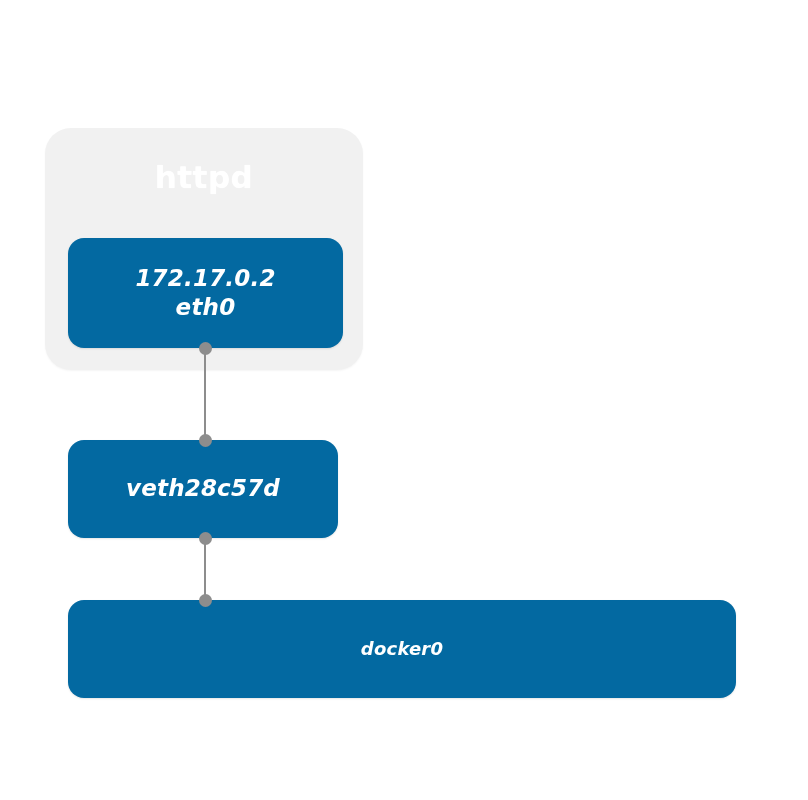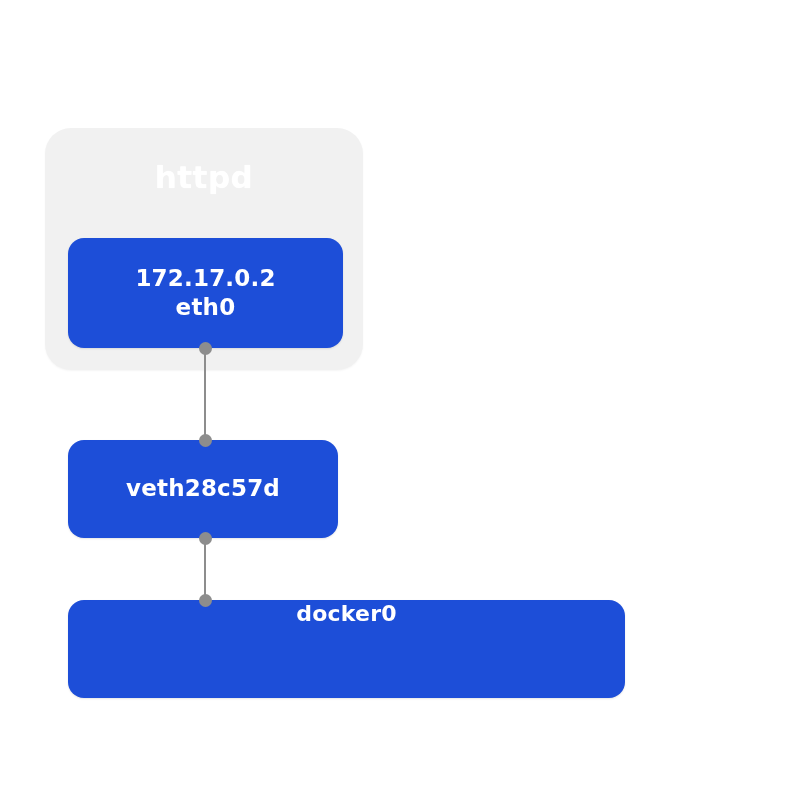--- a/index.html
+++ b/index.html
@@ -50,23 +50,24 @@
     text-align: center;
     color: #ffffff;
     font-weight: bold;
     font-size: 31px;
     letter-spacing: 0.5px;
     text-shadow: 0 0 1px rgba(255,255,255,0.85);
   }
 
   
   .device-box {
-    background: #1d4ed8;
+    background: #0369a1;
     border-radius: 16px;
     box-shadow: 0 1px 2px rgba(0,0,0,0.10);
+    font-style: italic;
   }
   .device-line {
     display: block;
     white-space: nowrap;
   }
 
   
   .edge-line {
     position: absolute;
     width: 2px;
@@ -77,21 +78,21 @@
     width: 13px;
     height: 13px;
     border-radius: 50%;
     background: #8d8d8d;
   }
 
   
   #group-httpd      { left: 45px;  top: 128px; width: 318px; height: 242px; }
   #node-eth0        { left: 68px;  top: 238px; width: 275px; height: 110px; font-size: 23px; }
   #node-veth        { left: 68px;  top: 440px; width: 270px; height: 98px;  font-size: 23px; }
-  #node-docker0     { left: 68px;  top: 600px; width: 557px; height: 98px;  font-size: 22px; justify-content: space-between; }
+  #node-docker0     { left: 68px;  top: 600px; width: 668px; height: 98px;  font-size: 18px; }
 
   #edge-eth0-veth   { left: 204px; top: 348px; height: 92px; }
   #edge-veth-docker { left: 204px; top: 538px; height: 62px; }
 
   #dot-eth0-bottom  { left: 199px; top: 342px; }
   #dot-veth-top     { left: 199px; top: 434px; }
   #dot-veth-bottom  { left: 199px; top: 532px; }
   #dot-docker-top   { left: 199px; top: 594px; }
 </style>
 </head>

